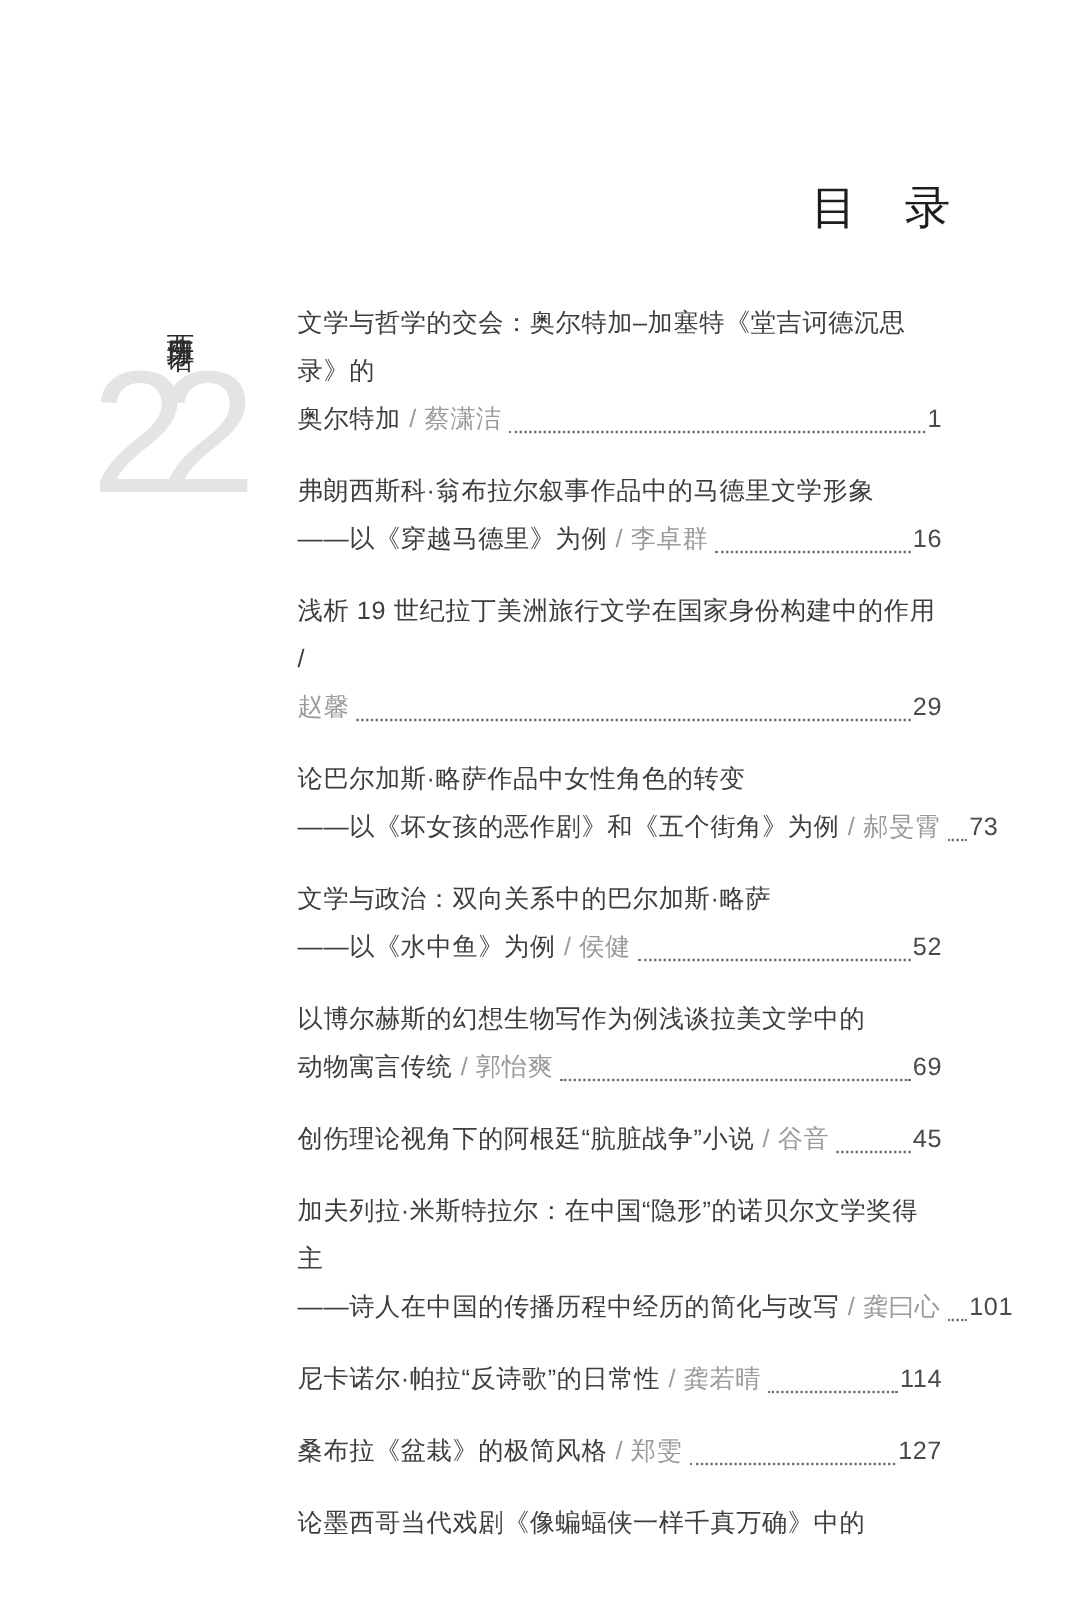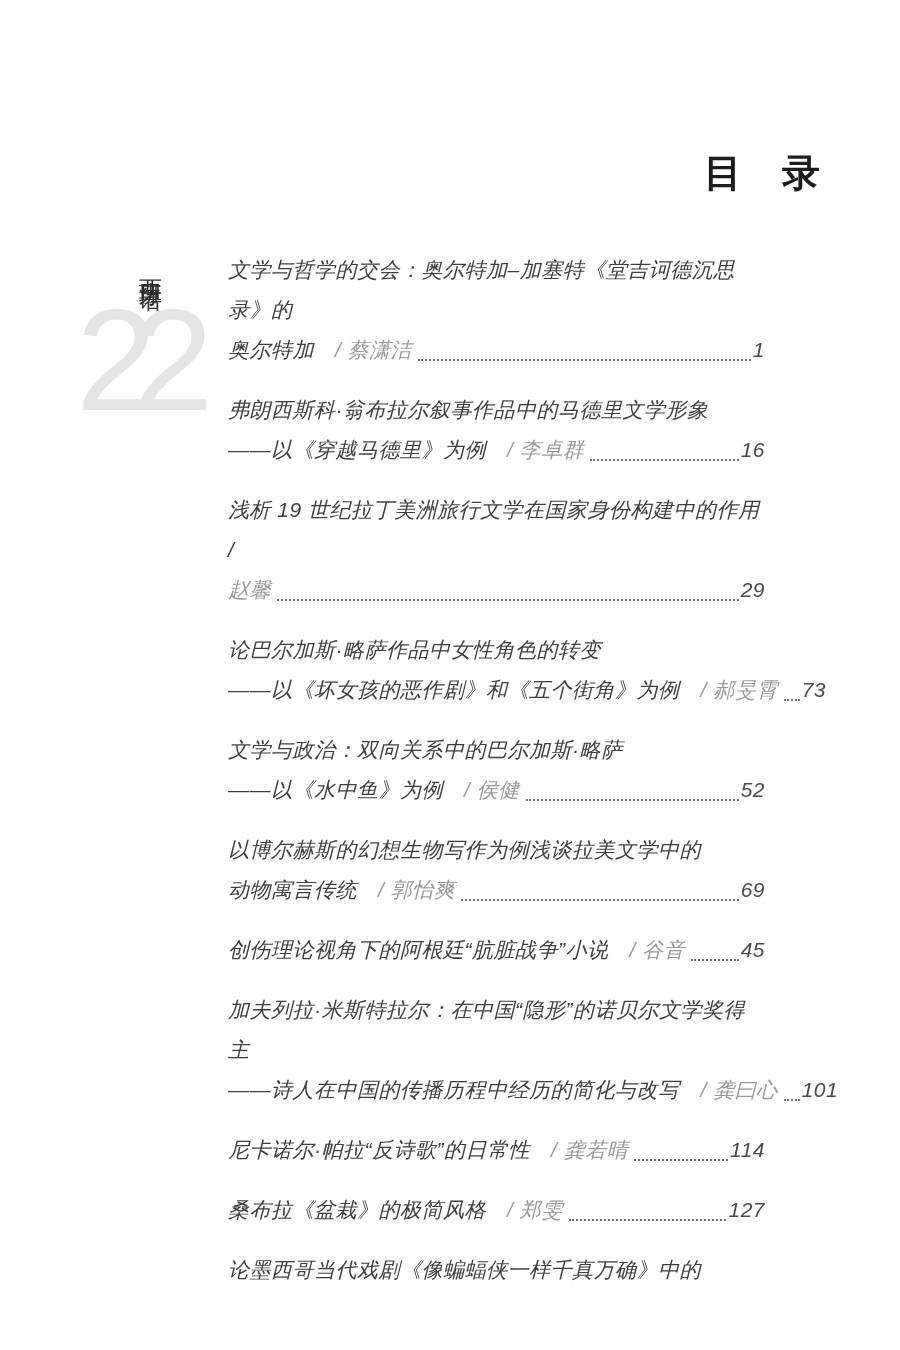--- a/index.html
+++ b/index.html
@@ -13,25 +13,24 @@
     position: relative;
     width: 900px; height: 1350px;
     background: #ffffff;
   }
 
   
   .toc-title {
     position: absolute;
     left: 676px; top: 148px;
     font-size: 38px;
-    font-weight: 700;
+    font-weight: 400;
     letter-spacing: 1px;
     color: #1d1d1d;
     white-space: pre;
-    margin-left: 28px;
   }
 
   
   .watermark {
     position: absolute;
     left: 76px; top: 288px;
     font-size: 145px;
     line-height: 1;
     font-weight: 300;
     letter-spacing: -24px;
@@ -46,38 +45,37 @@
     text-orientation: upright;
     font-size: 23px;
     letter-spacing: 3px;
     color: #2c2c2c;
     z-index: 1;
   }
 
   
   .toc-list {
     position: absolute;
-    left: 228px; top: 250px;
+    left: 248px; top: 250px;
     width: 537px;
     z-index: 1;
-    font-style: italic;
   }
   .entry { margin-bottom: 20px; }
   .line {
     font-size: 21px;
     line-height: 40px;
     color: #3e3e3e;
     letter-spacing: 0.5px;
   }
   .leader {
     display: flex;
     align-items: baseline;
   }
   .lt { white-space: nowrap; color: #3e3e3e; }
-  .la { white-space: nowrap; color: #9a9a9a; margin-left: 21px; }
+  .la { white-space: nowrap; color: #9a9a9a; margin-left: 7px; }
   .la.flush { margin-left: 0; }
   .dots {
     flex: 1 1 auto;
     min-width: 16px;
     border-bottom: 2px dotted #6f6f6f;
     align-self: flex-end;
     margin: 0 2px 9px 6px;
     height: 0;
   }
   .pg { color: #4a4a4a; white-space: nowrap; }

